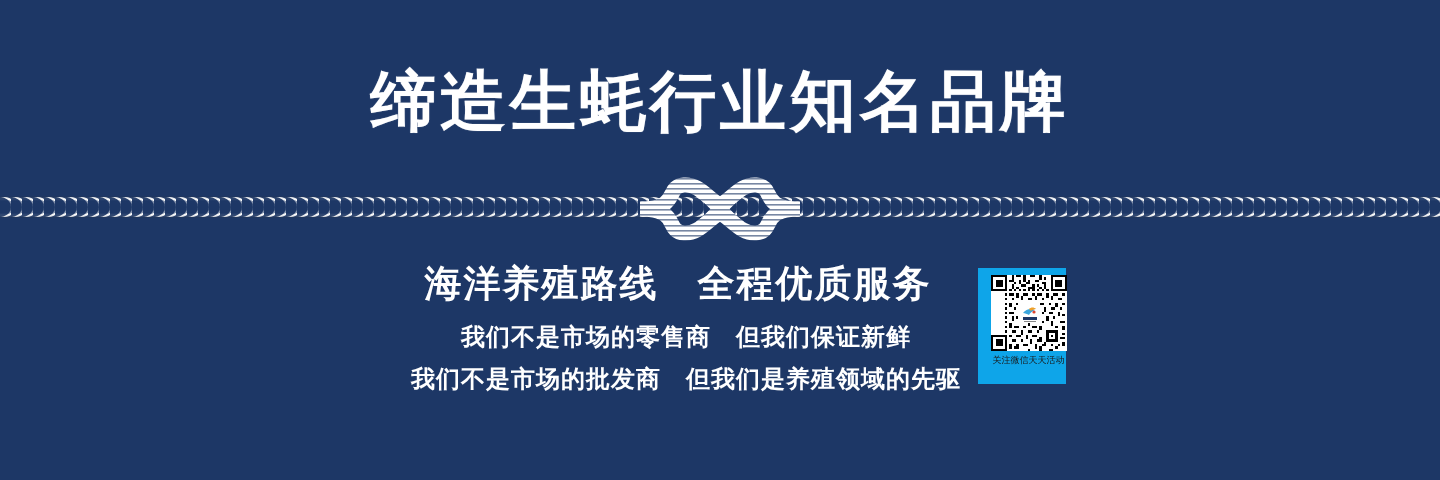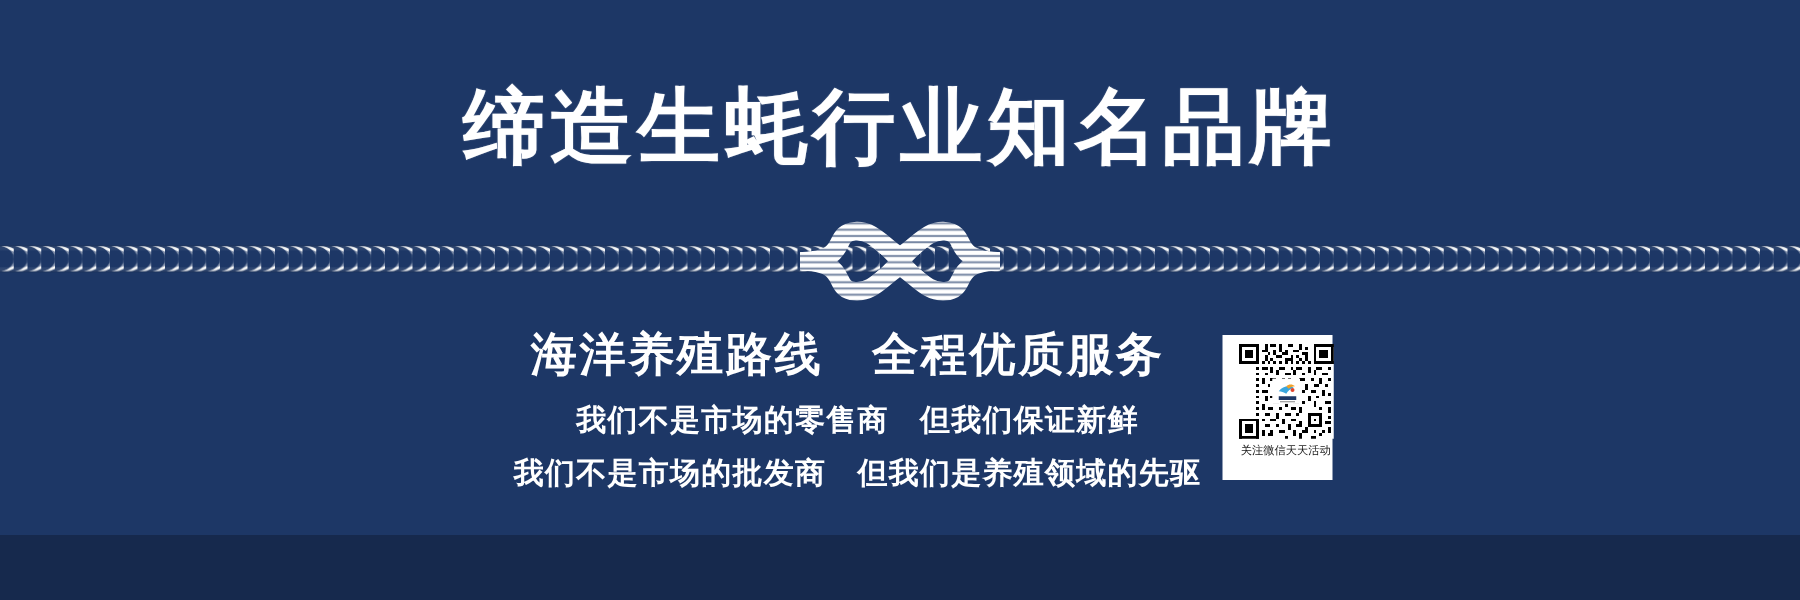--- a/index.html
+++ b/index.html
@@ -3,21 +3,21 @@
 <meta charset="utf-8">
 <style>
   html, body {
     margin: 0;
     padding: 0;
     background: #16294d;
   }
   #banner {
     position: relative;
     width: 1440px;
-    height: 428px;
+    height: 480px;
     overflow: hidden;
     background: #1d3766;
     font-family: "Liberation Sans", "DejaVu Sans", sans-serif;
     -webkit-font-smoothing: antialiased;
   }
 
   
   #headline {
     position: absolute;
     top: 68px;
@@ -93,21 +93,21 @@
   #body-line-1 { top: 324px; }
   #body-line-2 { top: 366px; }
 
   
   #qr-card {
     position: absolute;
     left: 978px;
     top: 268px;
     width: 88px;
     height: 116px;
-    background: #ffffff;
+    background: #0ea5e9;
     box-sizing: border-box;
     padding: 7px 6px 2px 19px;
     display: flex;
     flex-direction: column;
     align-items: center;
   }
   #qr-code-image {
     width: 76px;
     height: 76px;
     display: block;

